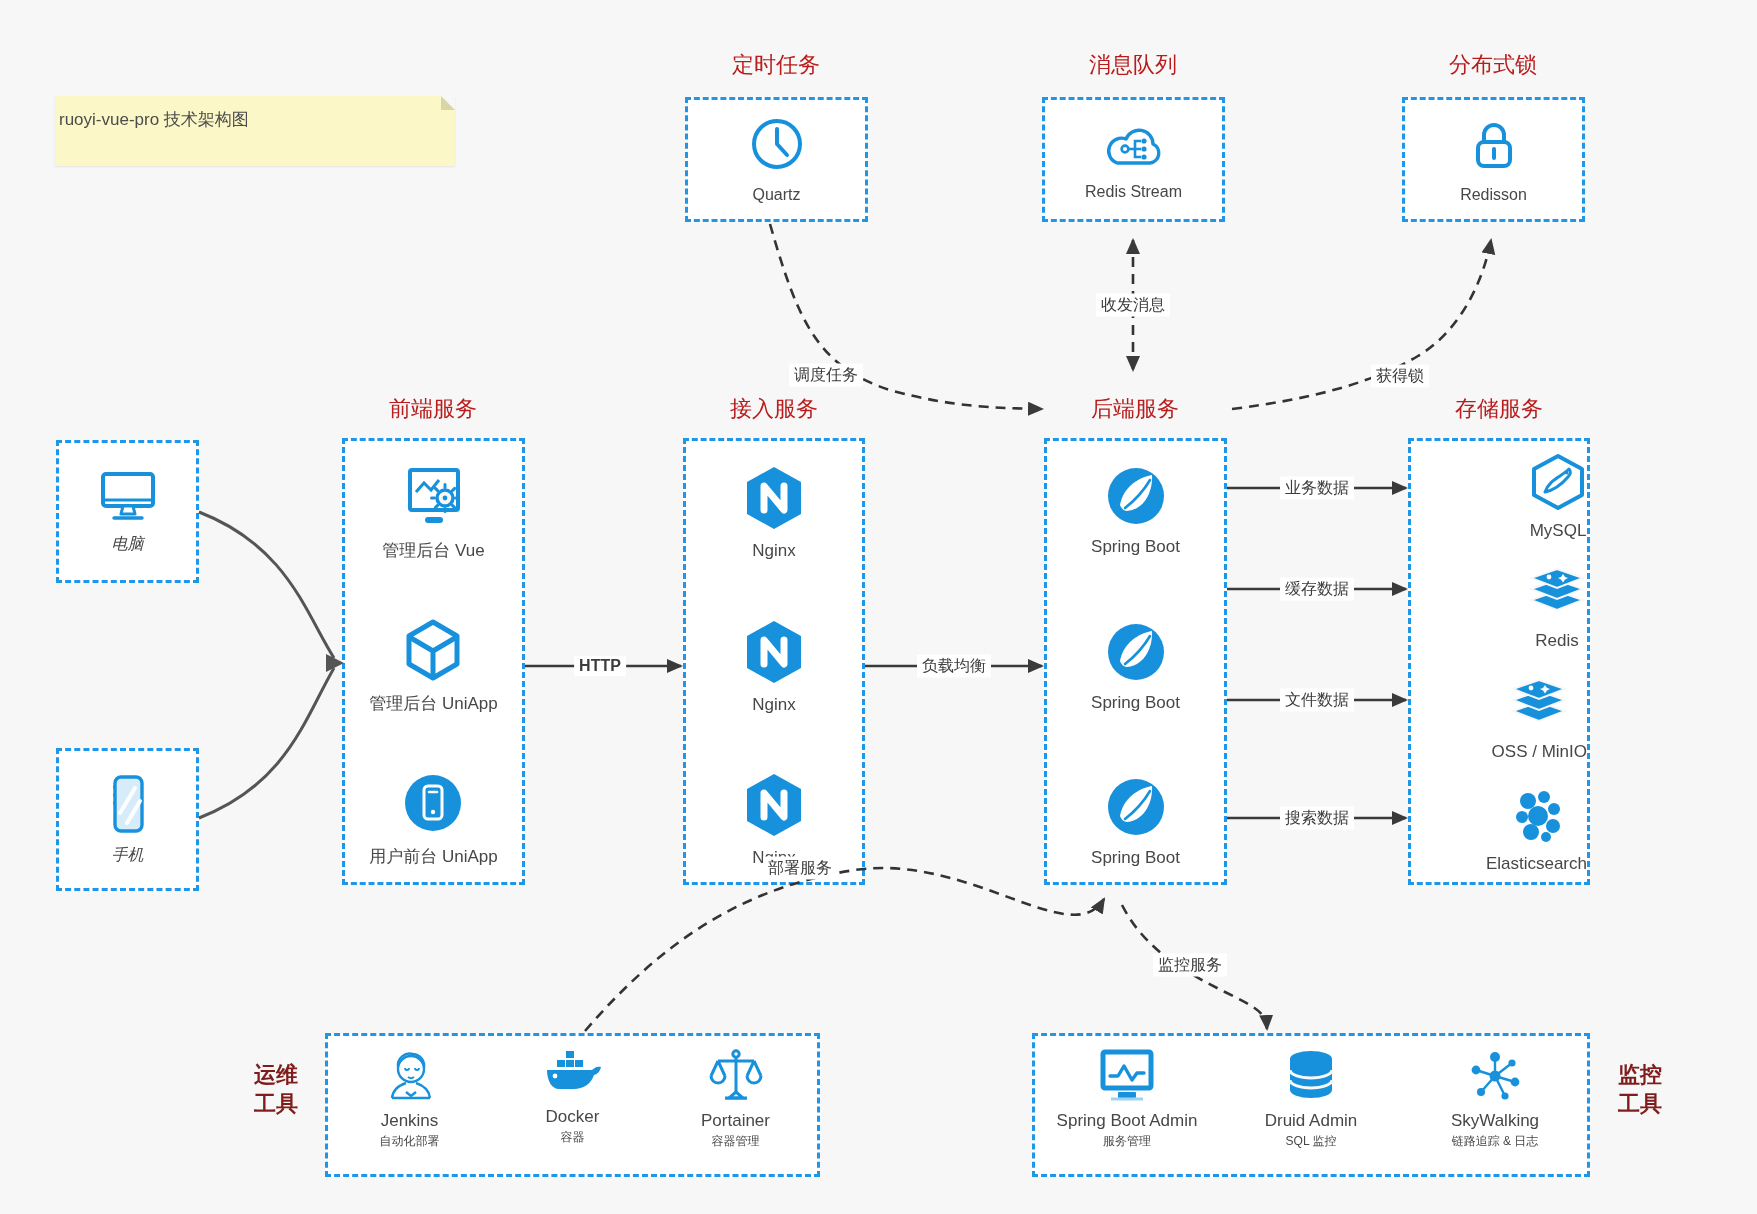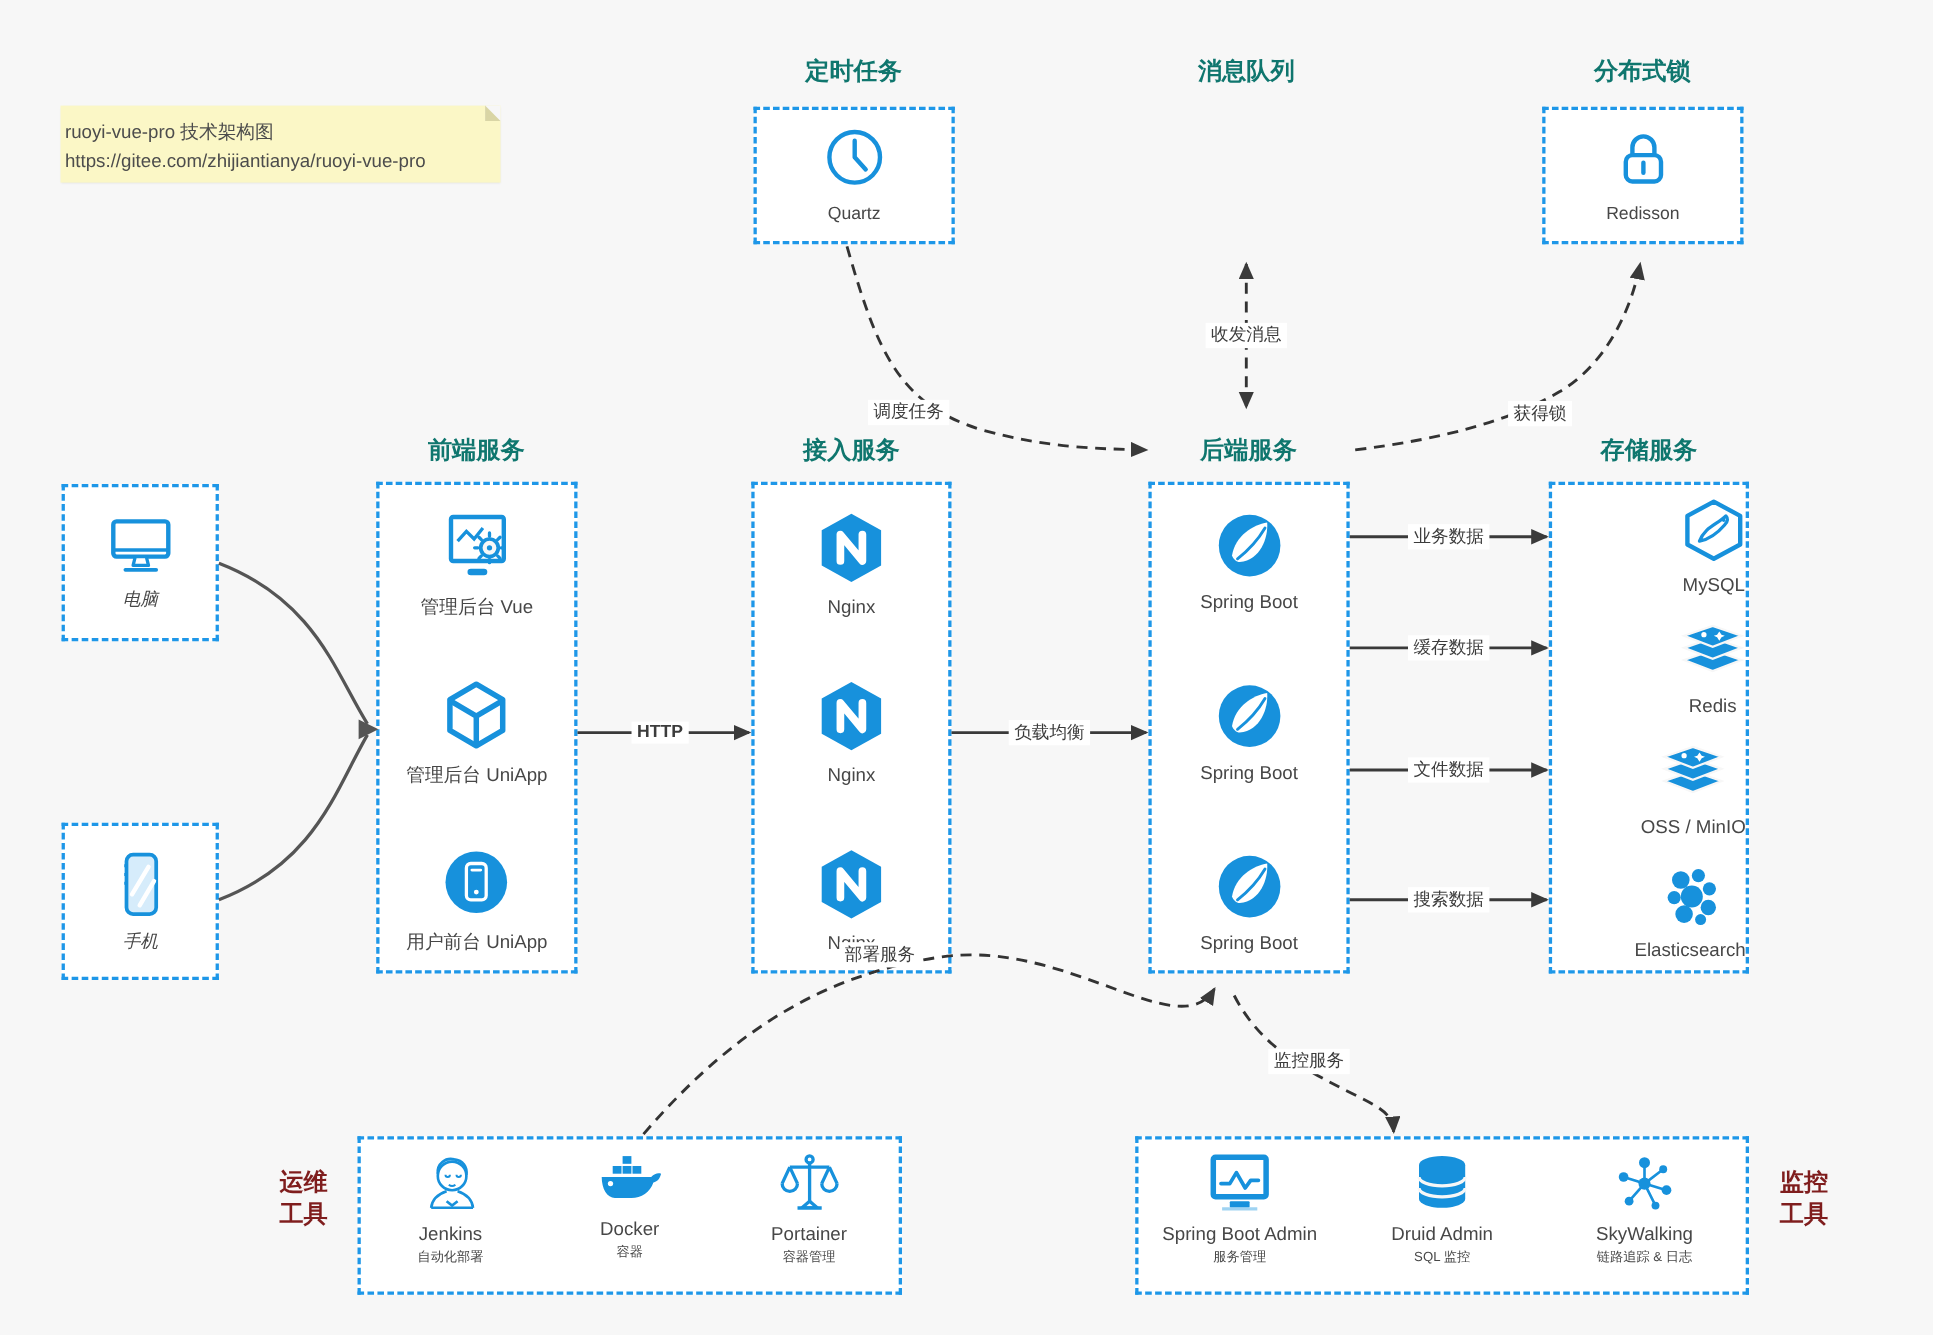--- a/index.html
+++ b/index.html
@@ -16,22 +16,22 @@
   .topbox .vstack{justify-content:center;gap:10px;}
 
   
   .clientbox .vstack{justify-content:center;gap:6px;font-style:italic;}
 
   
   .col3 .vstack{justify-content:space-between;padding:24px 0 14px;box-sizing:border-box;}
   .col4 .vstack{justify-content:space-between;padding:12px 0 8px;box-sizing:border-box;align-items:flex-end;}
 
   
-  .gtitle{position:absolute;transform:translateX(-50%);font-size:22px;font-weight:bold;
-          color:#0f766e;white-space:nowrap;z-index:4;}
+  .gtitle{position:absolute;transform:translateX(-50%);font-size:22px;font-weight:normal;
+          color:#b91c1c;white-space:nowrap;z-index:4;}
 
   
   .side-label{position:absolute;font-size:22px;font-weight:bold;color:#7f1d1d;
               line-height:1.32;text-align:center;z-index:4;width:72px;}
 
   
   .toolbox .hstack{height:100%;display:flex;align-items:stretch;}
   .toolbox .titem{flex:1;display:flex;flex-direction:column;align-items:center;justify-content:flex-start;
                   padding-top:12px;text-align:center;}
   .titem .l1{font-size:17px;margin-top:5px;white-space:nowrap;}
@@ -82,21 +82,20 @@
 
     <path d="M1232,409 C1312,399 1372,383 1418,356 C1460,331 1483,282 1491,240" fill="none" stroke="#333" stroke-width="2.6" stroke-dasharray="10,7" marker-end="url(#arrDark)"></path>
 
     <path d="M585,1031 C655,950 735,888 855,870 C970,853 1072,952 1104,899" fill="none" stroke="#333" stroke-width="2.6" stroke-dasharray="10,7" marker-end="url(#arrDark)"></path>
 
     <path d="M1122,905 C1145,950 1185,972 1225,992 C1255,1007 1266,1012 1267,1029" fill="none" stroke="#333" stroke-width="2.6" stroke-dasharray="10,7" marker-end="url(#arrDark)"></path>
   </svg>
 
   <div class="note">
     <div>ruoyi-vue-pro 技术架构图</div>
-    <div>https://gitee.com/zhijiantianya/ruoyi-vue-pro</div>
   </div>
 
   <div class="gtitle" style="left:776px;top:50px;">定时任务</div>
   <div class="gtitle" style="left:1133px;top:50px;">消息队列</div>
   <div class="gtitle" style="left:1493px;top:50px;">分布式锁</div>
   <div class="gtitle" style="left:433px;top:394px;">前端服务</div>
   <div class="gtitle" style="left:774px;top:394px;">接入服务</div>
   <div class="gtitle" style="left:1135px;top:394px;">后端服务</div>
   <div class="gtitle" style="left:1499px;top:394px;">存储服务</div>
 
@@ -105,20 +104,35 @@
       <span class="icon">
         <svg width="56" height="56" viewBox="0 0 56 56">
             <circle cx="28" cy="28" r="23" fill="#fff" stroke="#1791dc" stroke-width="4"></circle>
             <path d="M28,28 L28,13 M28,28 L38,39" stroke="#1791dc" stroke-width="4" stroke-linecap="round" fill="none"></path>
           </svg>
       </span>
       <span class="lbl">Quartz</span>
     </div>
   </div>
 
+  <div class="dbox topbox" style="left:1042px;top:97px;width:183px;height:125px;">
+    <div class="vstack">
+      <span class="icon">
+        <svg width="64" height="50" viewBox="0 0 64 50">
+            <path d="M15,44 h33 a10,10 0 0 0 3,-19 a14,14 0 0 0 -27,-5 a11,11 0 0 0 -9,24 z" fill="#fff" stroke="#1791dc" stroke-width="3.4" stroke-linejoin="round"></path>
+            <circle cx="23" cy="30" r="3.4" fill="none" stroke="#1791dc" stroke-width="2.6"></circle>
+            <path d="M26,30 h7 M33,30 v-8 h6 M33,30 h6 M33,30 v8 h6" stroke="#1791dc" stroke-width="2.6" fill="none"></path>
+            <circle cx="42" cy="22" r="2.6" fill="#1791dc"></circle>
+            <circle cx="42" cy="30" r="2.6" fill="#1791dc"></circle>
+            <circle cx="42" cy="38" r="2.6" fill="#1791dc"></circle>
+          </svg>
+      </span>
+      <span class="lbl">Redis Stream</span>
+    </div>
+  </div>
 
   <div class="dbox topbox" style="left:1402px;top:97px;width:183px;height:125px;">
     <div class="vstack">
       <span class="icon">
         <svg width="54" height="56" viewBox="0 0 54 56">
             <path d="M17,26 v-7 a10,10 0 0 1 20,0 v7" fill="none" stroke="#1791dc" stroke-width="4"></path>
             <rect x="11" y="26" width="32" height="24" rx="6" fill="#fff" stroke="#1791dc" stroke-width="4"></rect>
             <path d="M27,33 v9" stroke="#1791dc" stroke-width="4" stroke-linecap="round"></path>
           </svg>
       </span>

